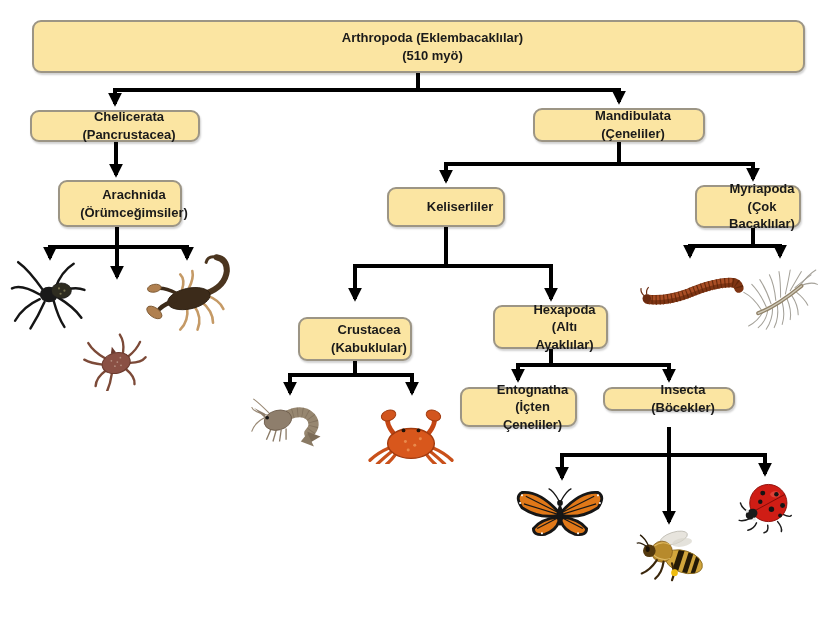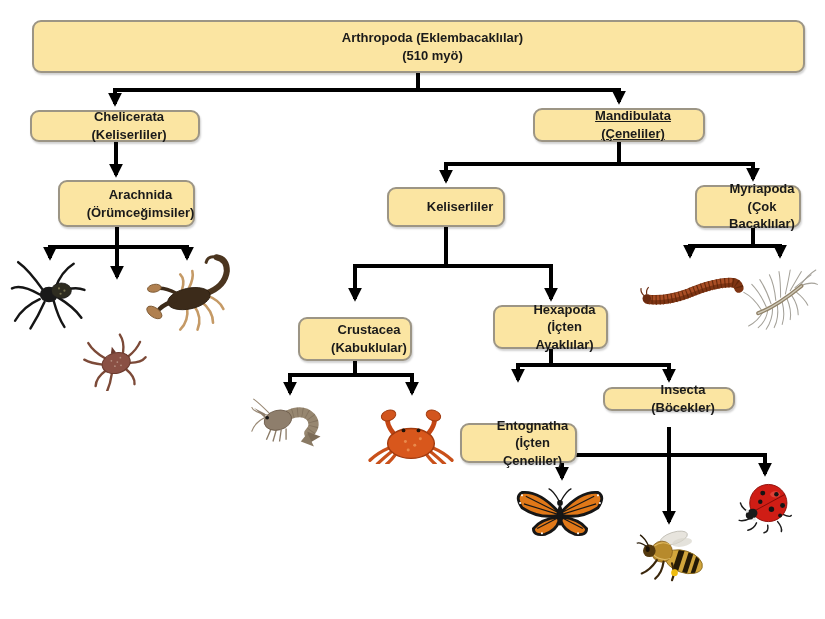--- a/index.html
+++ b/index.html
@@ -69,32 +69,32 @@
 
       <path d="M669 427 V455 M560 455 H767"></path>
       <path d="M562 455 V478" marker-end="url(#ah)"></path>
       <path d="M669 457 V522" marker-end="url(#ah)"></path>
       <path d="M765 455 V474" marker-end="url(#ah)"></path>
     </g>
   </svg>
 
   <div class="node" style="left:32px; top:20px; width:773px; height:53px;">Arthropoda (Eklembacaklılar)
 (510 myö)</div>
-  <div class="node" style="left:30px; top:110px; width:170px; height:32px;">Chelicerata (Keliserliler)</div>
-  <div class="node" style="left:58px; top:180px; width:137px; height:47px;">Arachnida
+  <div class="node" style="left:30px; top:110px; width:170px; height:32px;">Chelicerata (Pancrustacea)</div>
+  <div class="node" style="left:58px; top:180px; width:124px; height:47px;">Arachnida
 (Örümceğimsiler)</div>
-  <div class="node" style="left:533px; top:108px; width:172px; height:34px;text-decoration:underline;">Mandibulata (Çeneliler)</div>
+  <div class="node" style="left:533px; top:108px; width:172px; height:34px;">Mandibulata (Çeneliler)</div>
   <div class="node" style="left:387px; top:187px; width:118px; height:40px;">Keliserliler</div>
   <div class="node" style="left:695px; top:185px; width:106px; height:43px;">Myriapoda
 (Çok Bacaklılar)</div>
   <div class="node" style="left:298px; top:305px; width:114px; height:44px;margin-top:12px;">Crustacea
 (Kabuklular)</div>
   <div class="node" style="left:493px; top:305px; width:115px; height:44px;">Hexapoda
-(İçten Ayaklılar)</div>
-  <div class="node" style="left:460px; top:387px; width:117px; height:40px;margin-top:36px;">Entognatha
+(Altı Ayaklılar)</div>
+  <div class="node" style="left:460px; top:387px; width:117px; height:40px;">Entognatha
 (İçten Çeneliler)</div>
   <div class="node" style="left:603px; top:387px; width:132px; height:24px;">Insecta
 (Böcekler)</div>
 
   <div class="animal" style="left:10px; top:256px; width:78px; height:74px;">
     <svg viewBox="0 0 100 96">
       <g stroke="#151515" stroke-width="3.2" fill="none" stroke-linecap="round">
         <path d="M42 44 Q24 18 10 8"></path>
           <path d="M38 50 Q14 36 2 42"></path>
         <path d="M38 56 Q16 66 6 84"></path>

